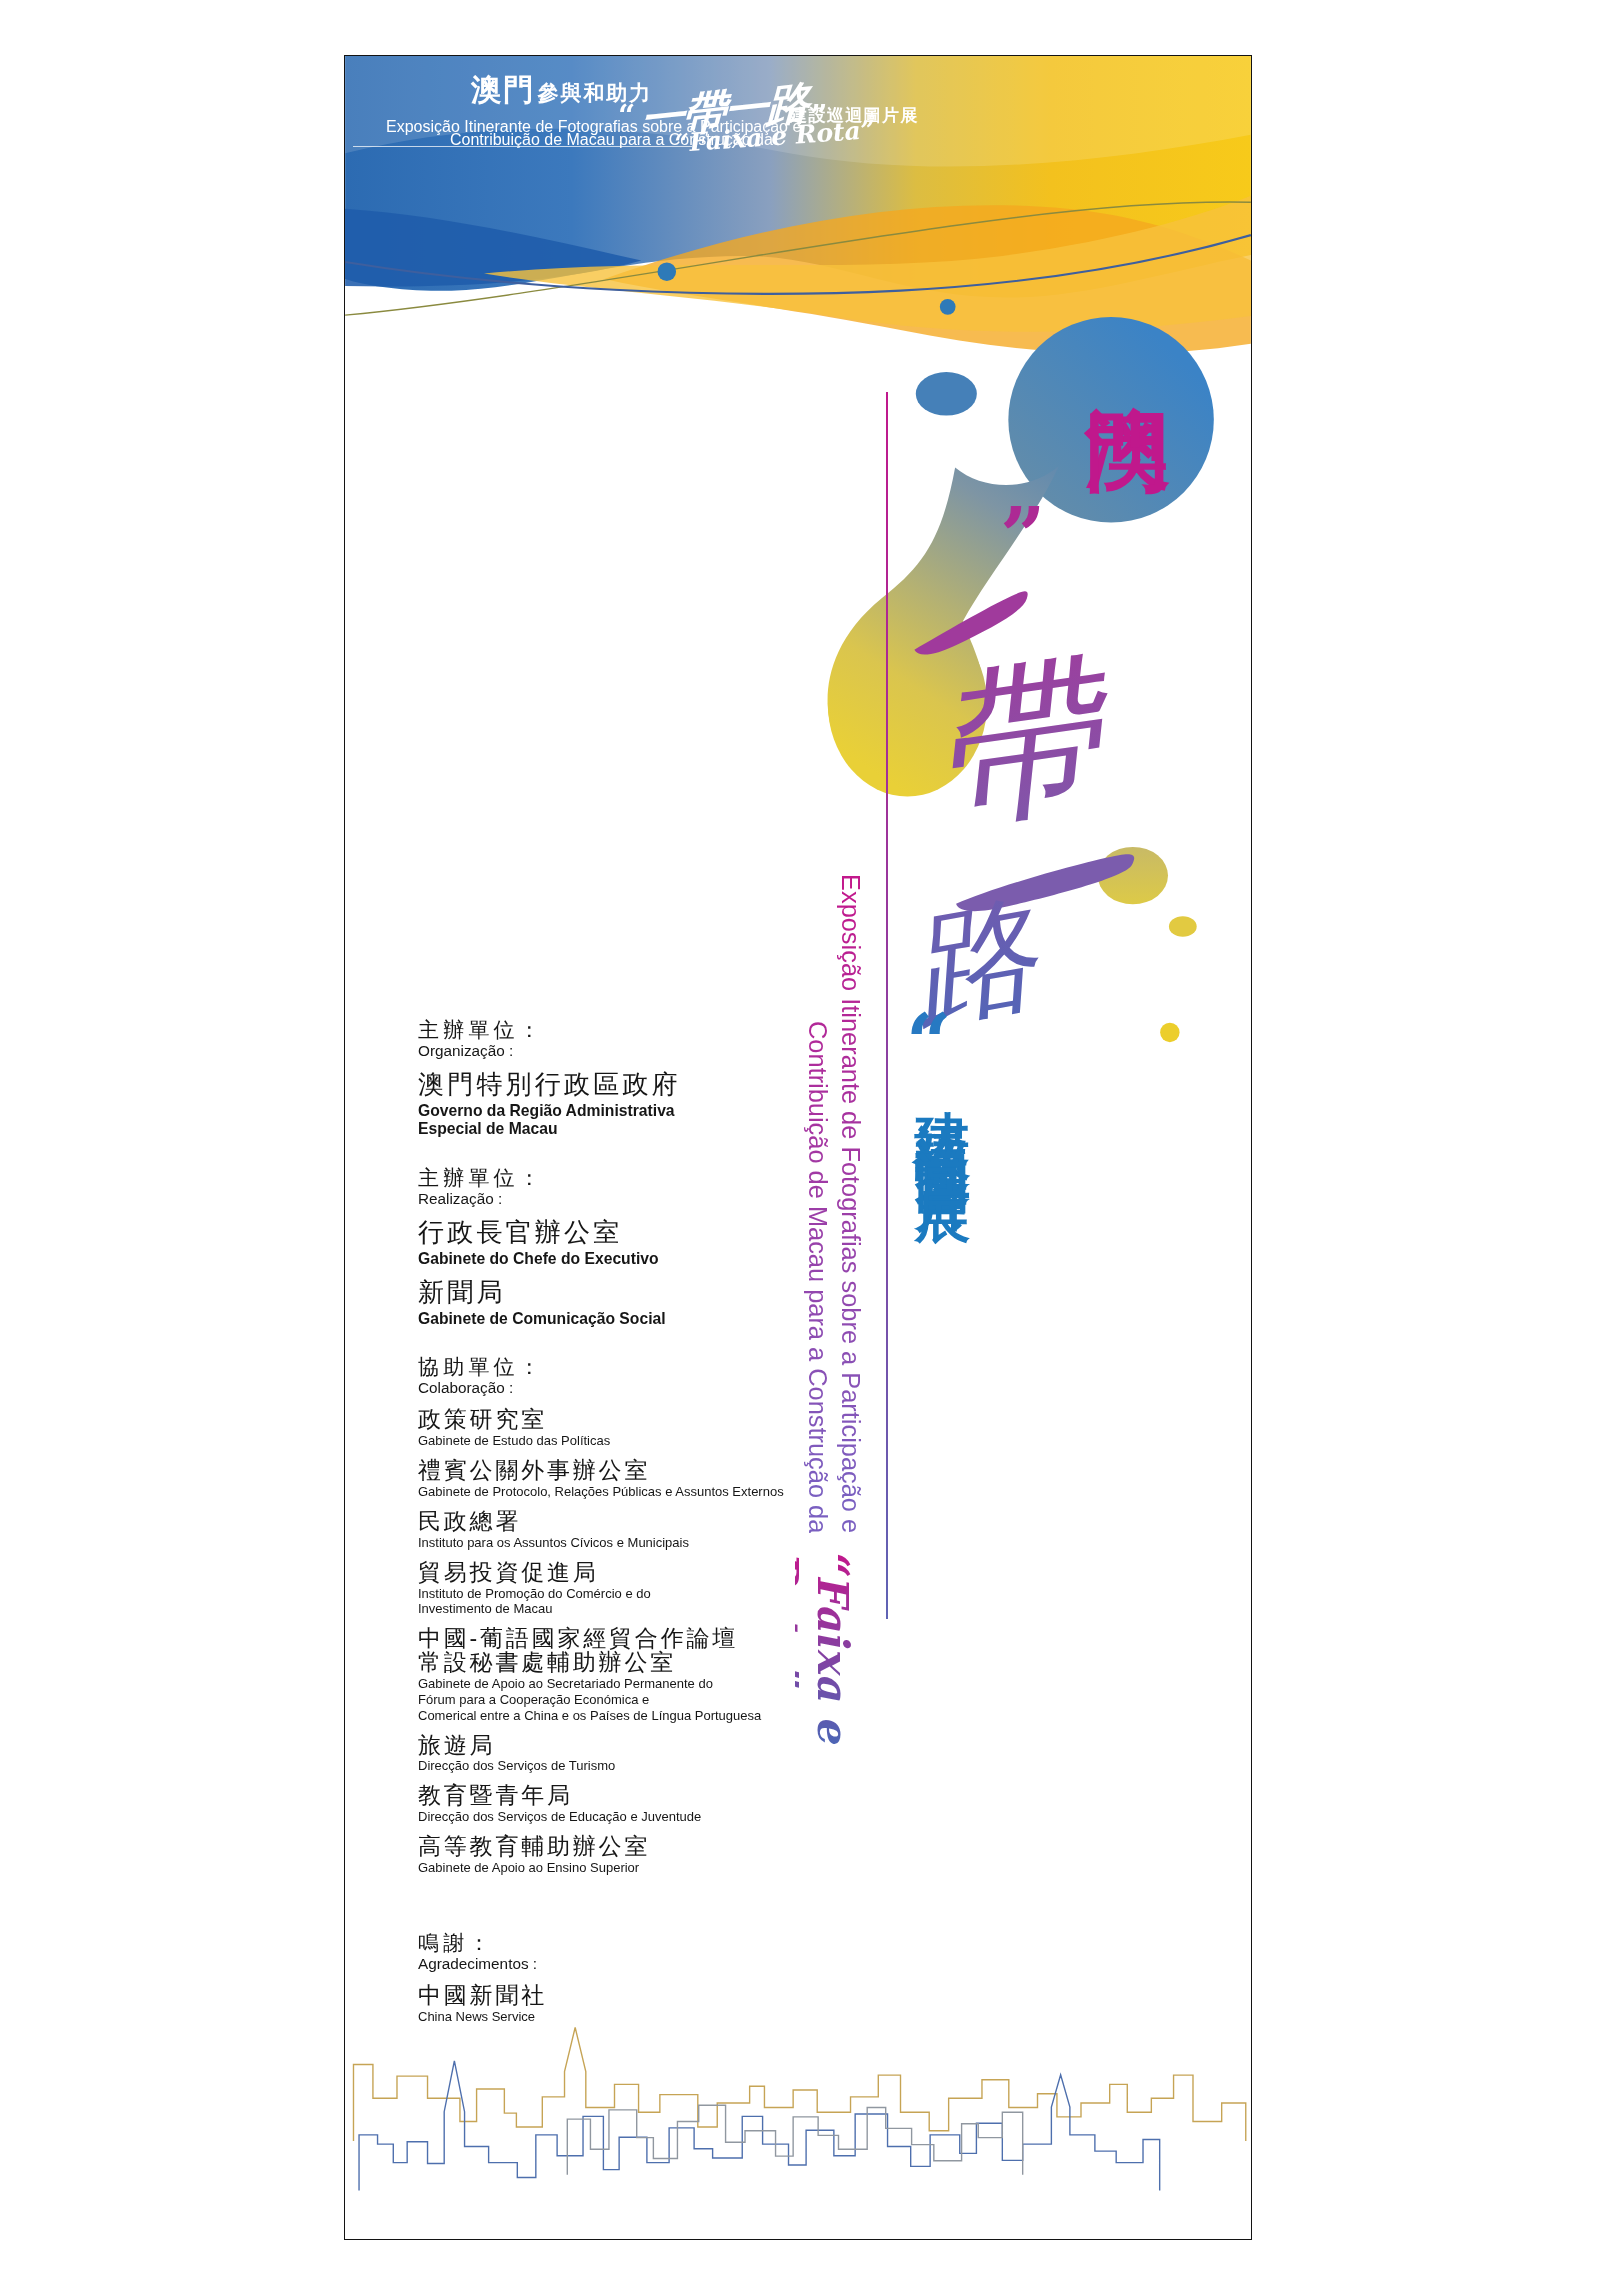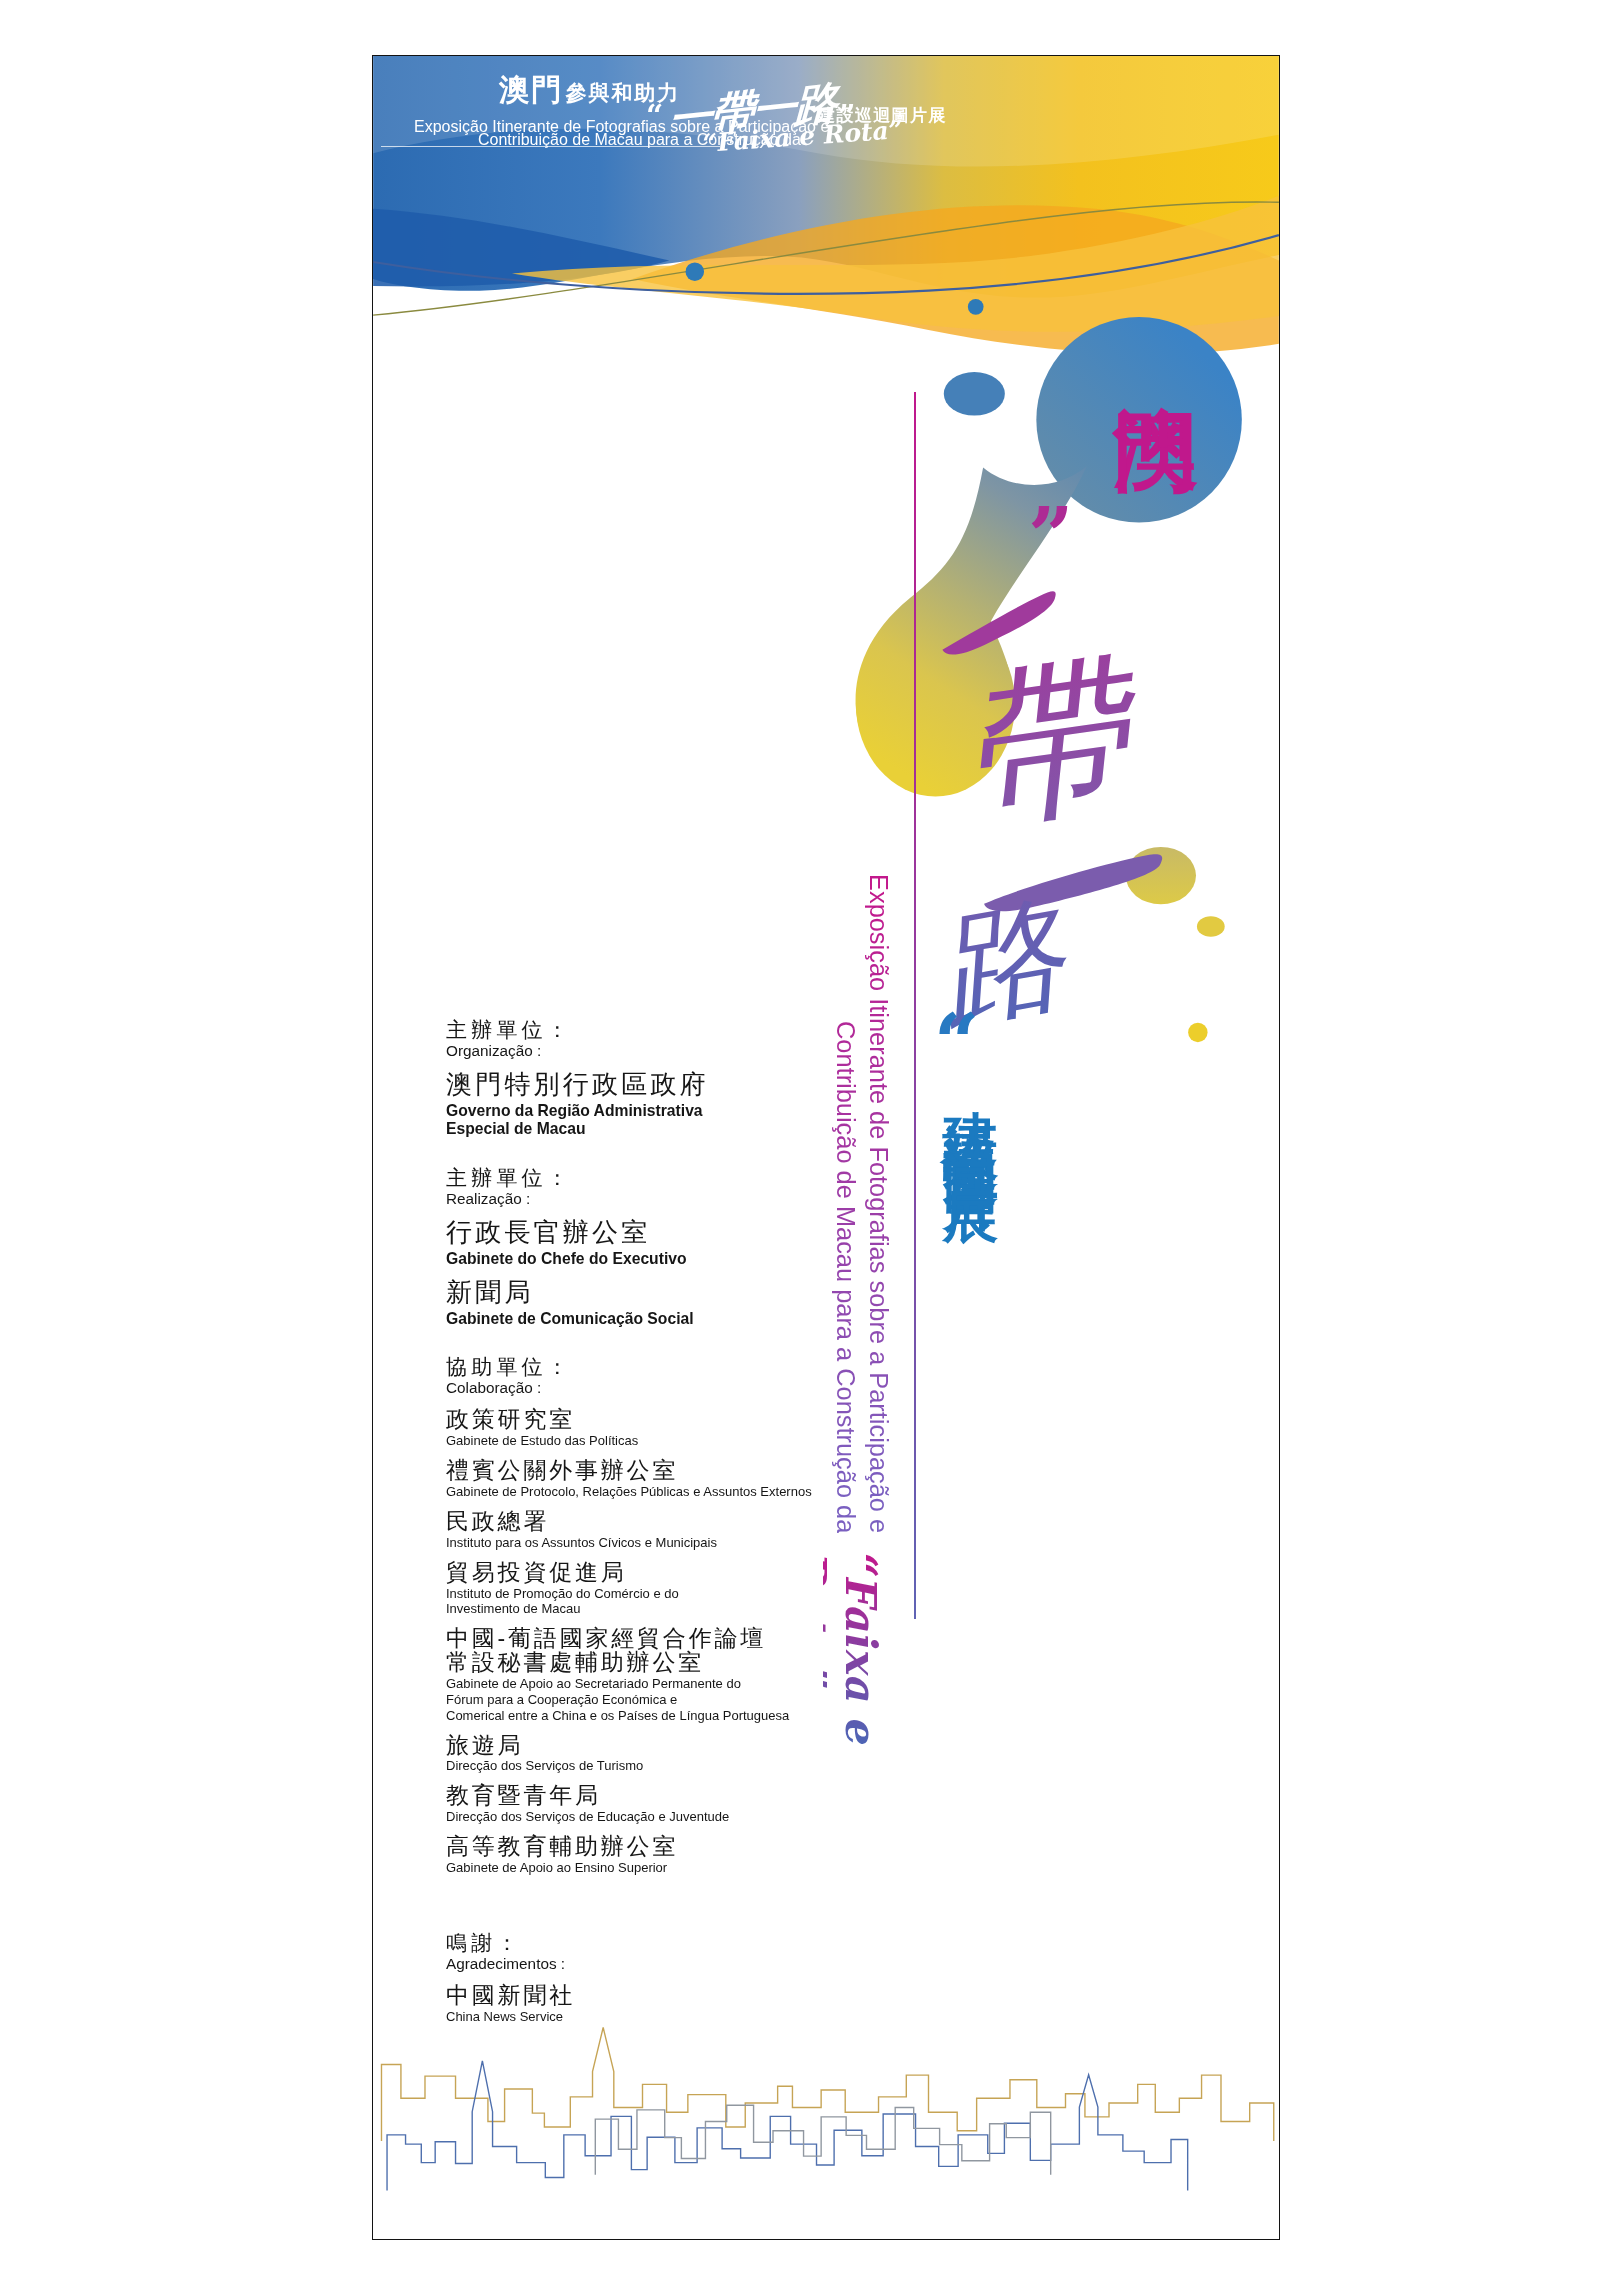--- a/index.html
+++ b/index.html
@@ -1,18 +1,18 @@
 <!DOCTYPE html>
 <html style="font-size:7.4px"><head>
 <meta charset="utf-8">
 <style>
   html,body{margin:0;padding:0;background:#ffffff;}
   .page{position:relative;width:1623px;height:2295px;background:#fff;overflow:hidden;
         font-family:"Liberation Sans",sans-serif;}
-  .poster{position:absolute;left:372px;top:55px;width:906px;height:2183px;
+  .poster{position:absolute;left:344px;top:55px;width:906px;height:2183px;
           background:#fff;border:1.9px solid #131313;box-sizing:content-box;}
   .layer{position:absolute;left:0;top:0;width:100%;height:100%;pointer-events:none;}
   svg{display:block;}
   
   .hdr-svg{position:absolute;left:0;top:0;}
   .hdr-txt{position:absolute;color:#fff;white-space:nowrap;}
   .h-row{display:flex;align-items:baseline;}
   .h-big{font-size:30.5px;font-weight:bold;letter-spacing:1.4px;}
   .h-mid{font-size:21px;font-weight:bold;letter-spacing:1.9px;margin-left:2.8px;}
   .h-q{font-size:30px;font-family:"DejaVu Serif",serif;font-weight:bold;}

